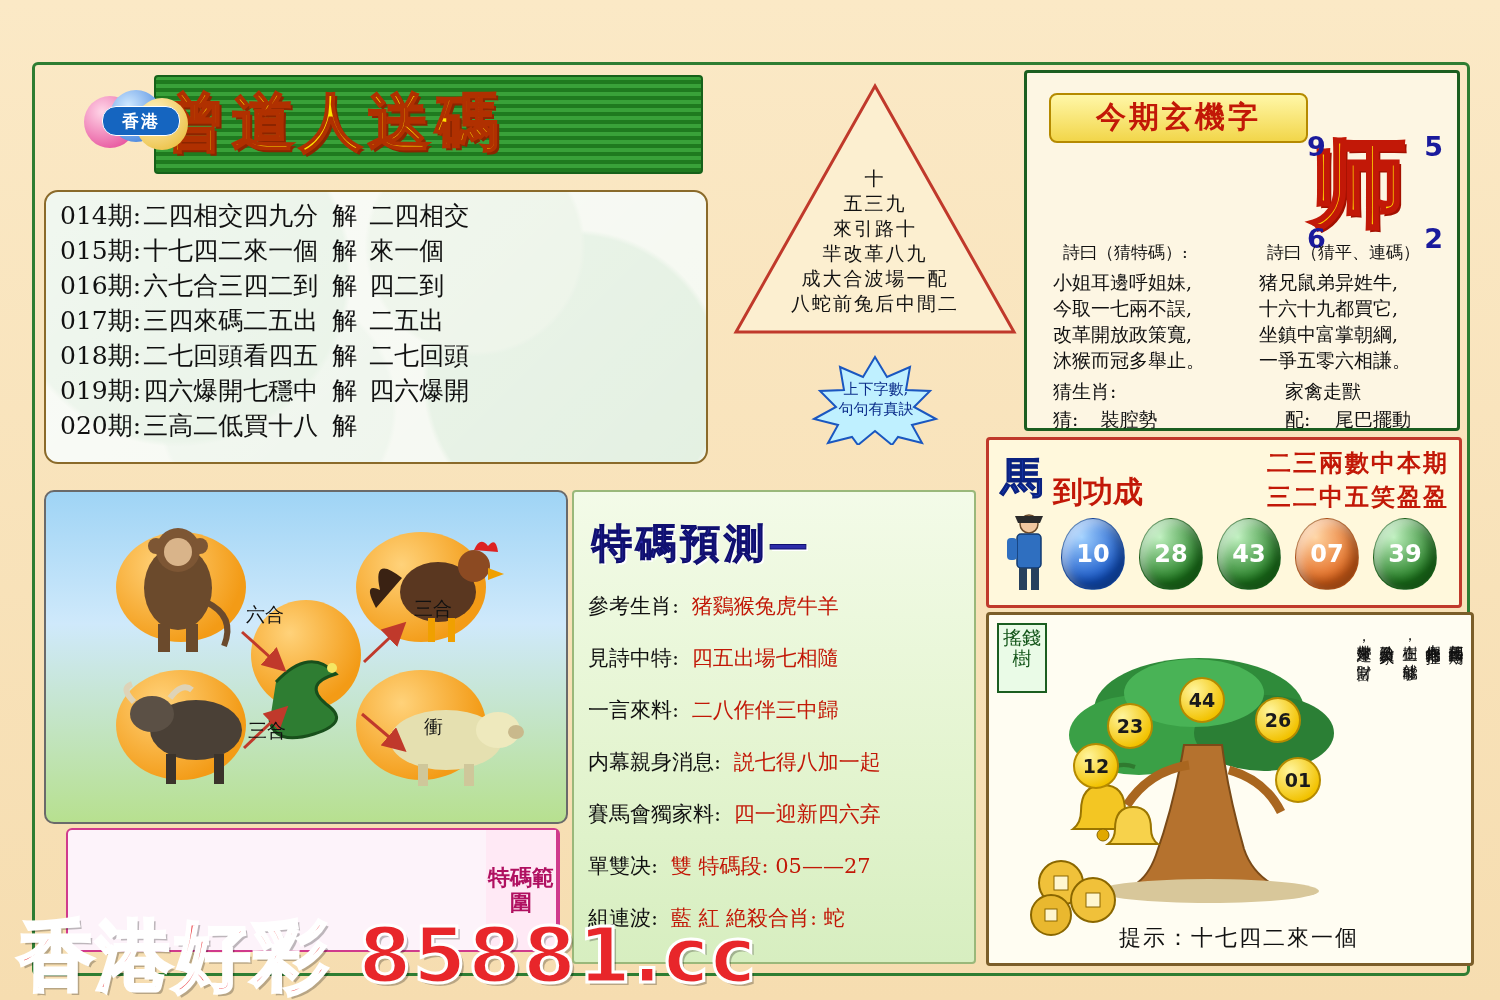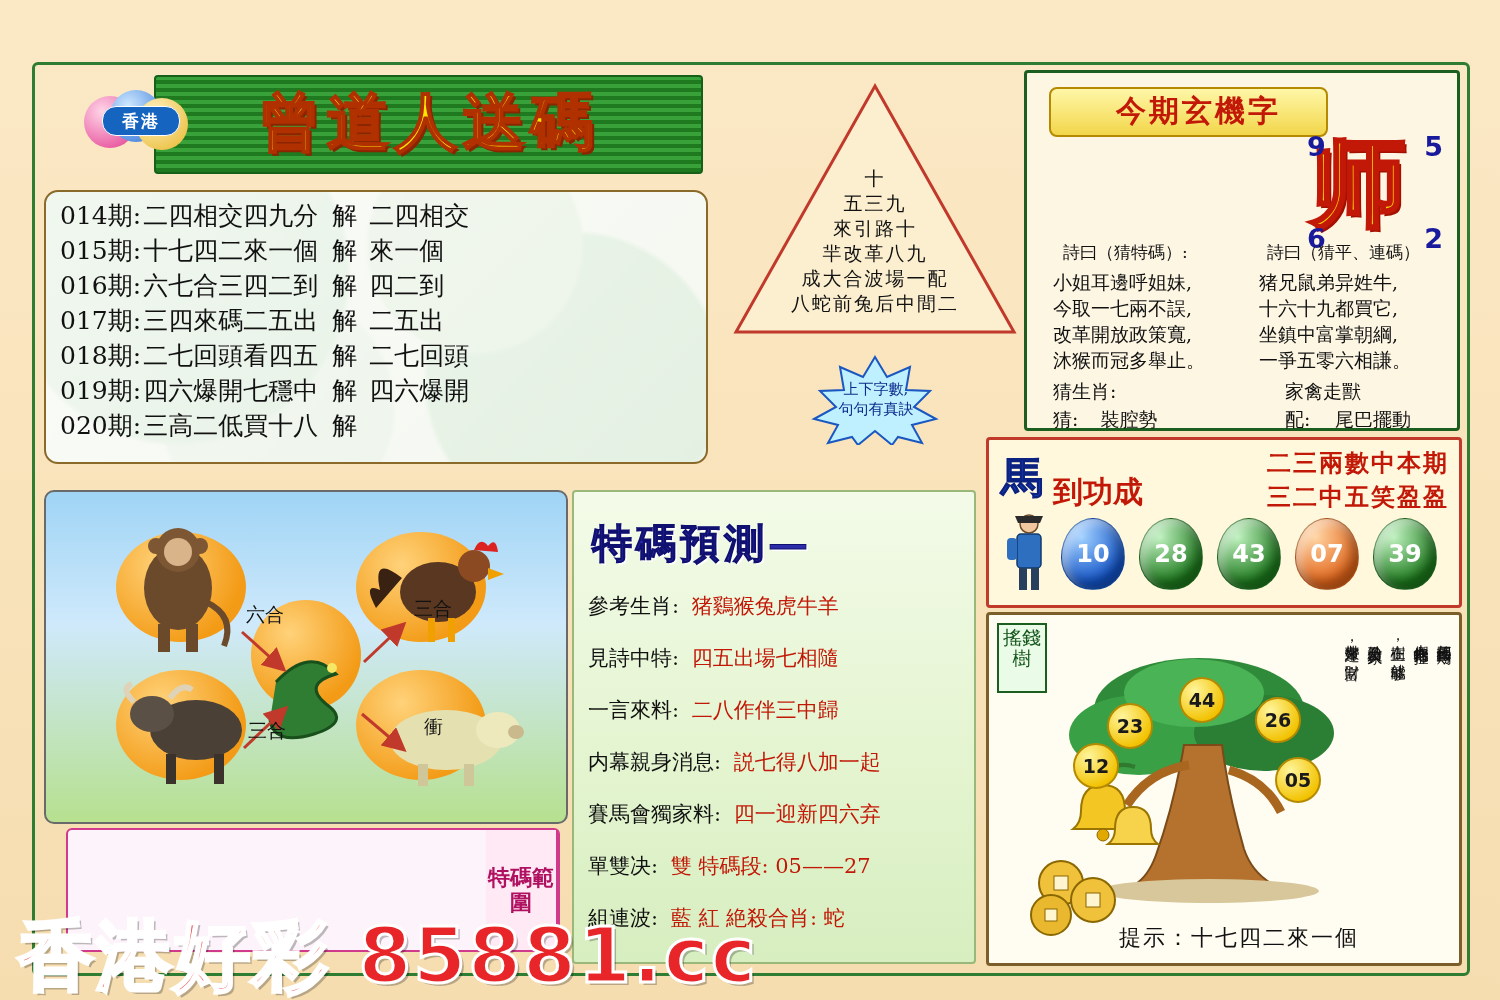--- a/index.html
+++ b/index.html
@@ -34,21 +34,21 @@
     position:absolute;left:44px;top:70px;width:660px;height:110px;
   }
   .title-bg{
     position:absolute;left:110px;top:5px;width:545px;height:95px;
     background:
       repeating-linear-gradient(0deg,#1f7a1f 0 4px,#39a139 4px 8px);
     border:2px solid #16611a;border-radius:4px;
   }
   .title-text{
     position:absolute;left:120px;top:12px;width:530px;height:80px;
-    line-height:80px;text-align:center;
+    line-height:80px;text-align:left;
     font-family:"DejaVu Serif","Liberation Serif",serif;
     font-size:62px;font-weight:bold;color:#ffe600;
     -webkit-text-stroke:2px #b03000;
     text-shadow:3px 3px 0 #8b2500;
     letter-spacing:6px;
   }
   .hk-badge{
     position:absolute;left:40px;top:20px;width:112px;height:62px;
   }
   .hk-badge .b{
@@ -107,26 +107,26 @@
     position:absolute;left:22px;top:24px;width:128px;text-align:center;
     font-family:"DejaVu Serif","Liberation Serif",serif;
     font-size:15px;color:#0b2c8a;line-height:20px;
   }
   
   .xuanji{
     position:absolute;left:1024px;top:70px;width:430px;height:355px;
     border:3px solid #1b5e20;background:#fdf6e3;border-radius:4px;
   }
   .xuanji-title{
-    position:absolute;left:22px;top:14px;width:255px;height:46px;
+    position:absolute;left:22px;top:20px;width:255px;height:46px;
     background:linear-gradient(180deg,#fff7a8,#f2d64a);
     border:2px solid #b58a00;border-radius:8px;
     text-align:center;line-height:44px;
     font-family:"DejaVu Serif","Liberation Serif",serif;
-    font-size:30px;font-weight:bold;color:#c21807;letter-spacing:3px;padding-left:20px;
+    font-size:30px;font-weight:bold;color:#c21807;letter-spacing:3px;
   }
   .xuanji-sub{
     position:absolute;left:18px;top:62px;width:230px;
     font-family:"DejaVu Serif","Liberation Serif",serif;
     font-size:19px;color:#111;line-height:24px;
   }
   .xuanji-sub .small{font-size:16px;}
   .big-word{
     position:absolute;right:24px;top:52px;width:150px;height:115px;
     text-align:center;line-height:115px;
@@ -206,21 +206,21 @@
     font-family:"DejaVu Sans","Liberation Sans",sans-serif;
     box-shadow:inset -6px -8px 12px rgba(0,0,0,.35),inset 6px 6px 10px rgba(255,255,255,.45);
     border:1px solid rgba(0,0,0,.25);
   }
   .ball.blue{background:radial-gradient(circle at 32% 26%,#9fd0ff,#1354c8 70%);}
   .ball.green{background:radial-gradient(circle at 32% 26%,#bdf0bd,#1d7a1d 70%);}
   .ball.orange{background:radial-gradient(circle at 32% 26%,#ffd3a0,#e2651a 70%);}
   
   .tree-box{
     position:absolute;left:986px;top:612px;width:470px;height:348px;
-    border:3px solid #7b5e2a;background:#fffdf2;border-radius:4px;
+    border:3px solid #7b5e2a;background:#fffdf2;border-radius:4px;padding-left:12px;
   }
   .tree-tag{
     position:absolute;left:8px;top:8px;width:46px;height:64px;
     border:2px solid #1b5e20;background:#eafbe7;
     text-align:center;font-family:"DejaVu Serif","Liberation Serif",serif;
     font-size:19px;line-height:21px;color:#14561a;padding-top:2px;
   }
   .tree-canvas{position:absolute;left:0;top:0;width:470px;height:348px;}
   .leaf-num{
     position:absolute;width:42px;height:42px;border-radius:50%;
@@ -486,21 +486,21 @@
       <rect x="65" y="261" width="14" height="14" fill="#fff6cf" stroke="#8a6700"></rect>
       <circle cx="104" cy="285" r="22" fill="#f0c13a" stroke="#8a6700" stroke-width="2"></circle>
       <rect x="97" y="278" width="14" height="14" fill="#fff6cf" stroke="#8a6700"></rect>
       <circle cx="62" cy="300" r="20" fill="#e9b82f" stroke="#8a6700" stroke-width="2"></circle>
       <rect x="56" y="294" width="12" height="12" fill="#fff6cf" stroke="#8a6700"></rect>
     </svg>
     <div class="leaf-num" style="left:190px;top:62px">44</div>
     <div class="leaf-num" style="left:118px;top:88px">23</div>
     <div class="leaf-num" style="left:266px;top:82px">26</div>
     <div class="leaf-num" style="left:84px;top:128px">12</div>
-    <div class="leaf-num" style="left:286px;top:142px">05</div>
+    <div class="leaf-num" style="left:286px;top:142px">01</div>
     <div class="side-verse">
       <div class="col">相傳三國時期,</div>
       <div class="col">人們把錢幣挂</div>
       <div class="col">在樹上，就能够</div>
       <div class="col">給自己及家人</div>
       <div class="col">帶來好運，財富…</div>
     </div>
     <div class="tree-hint">提示：十七四二來一個</div>
   </div>
 

